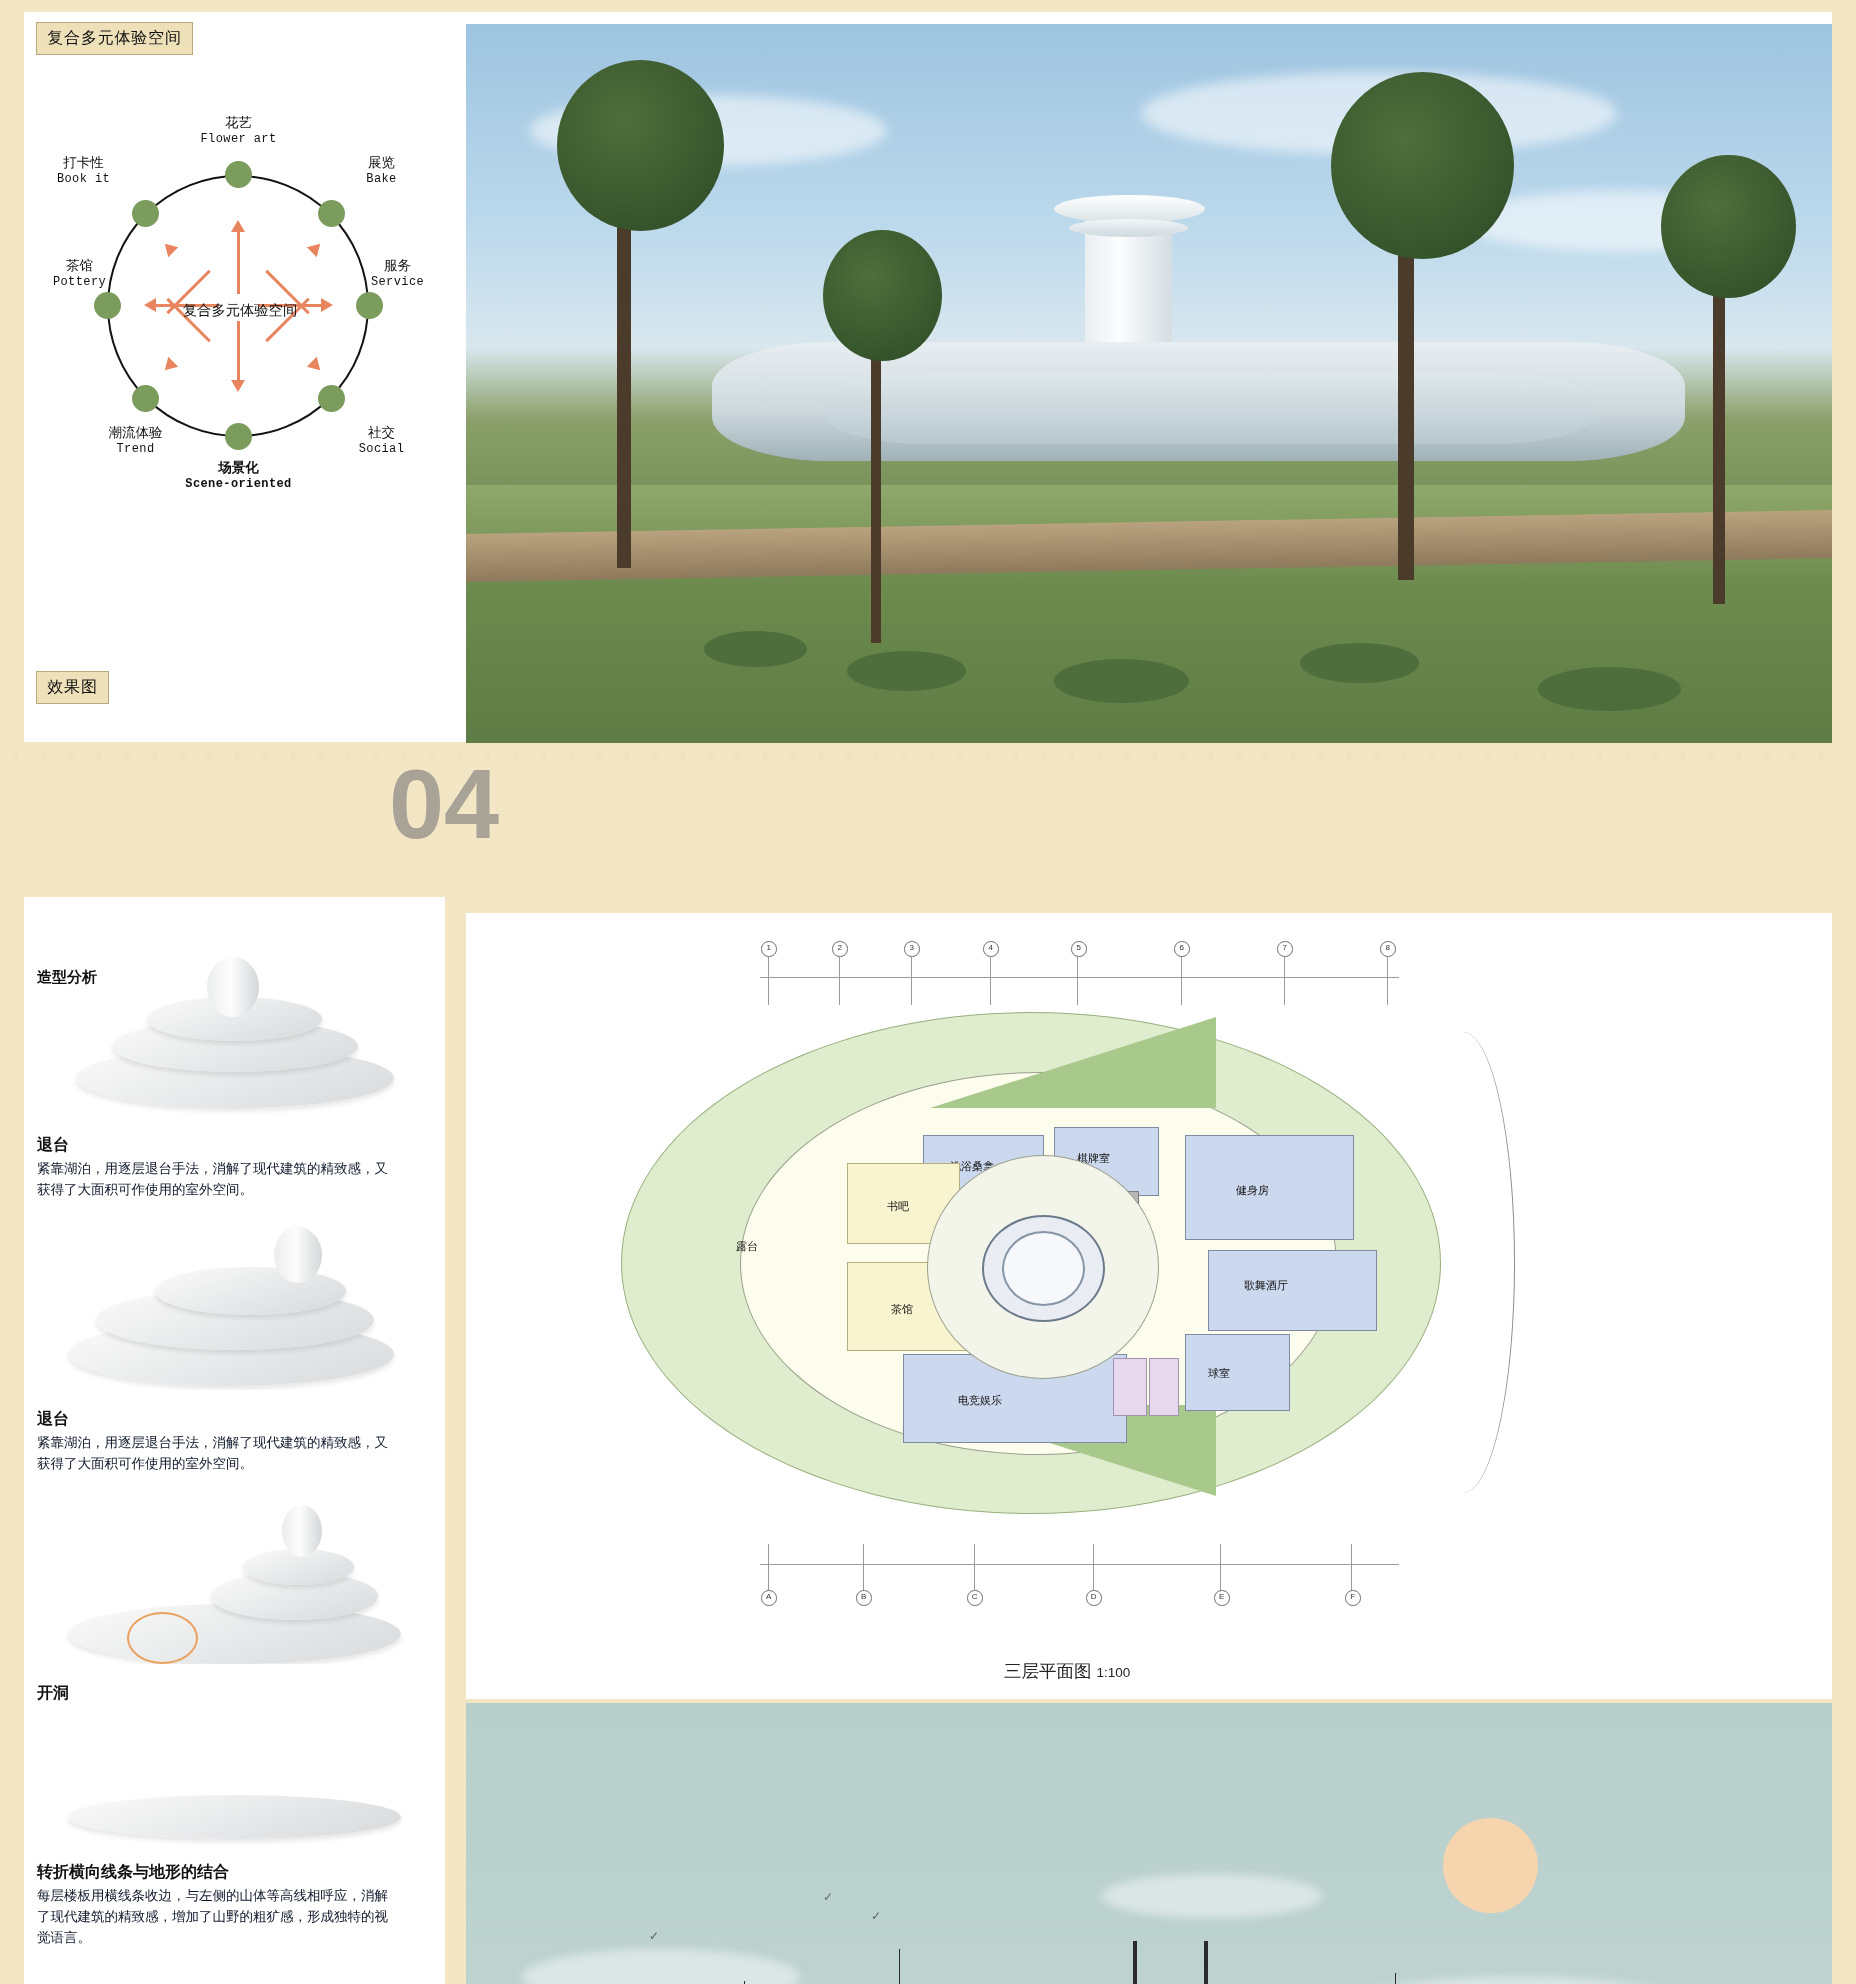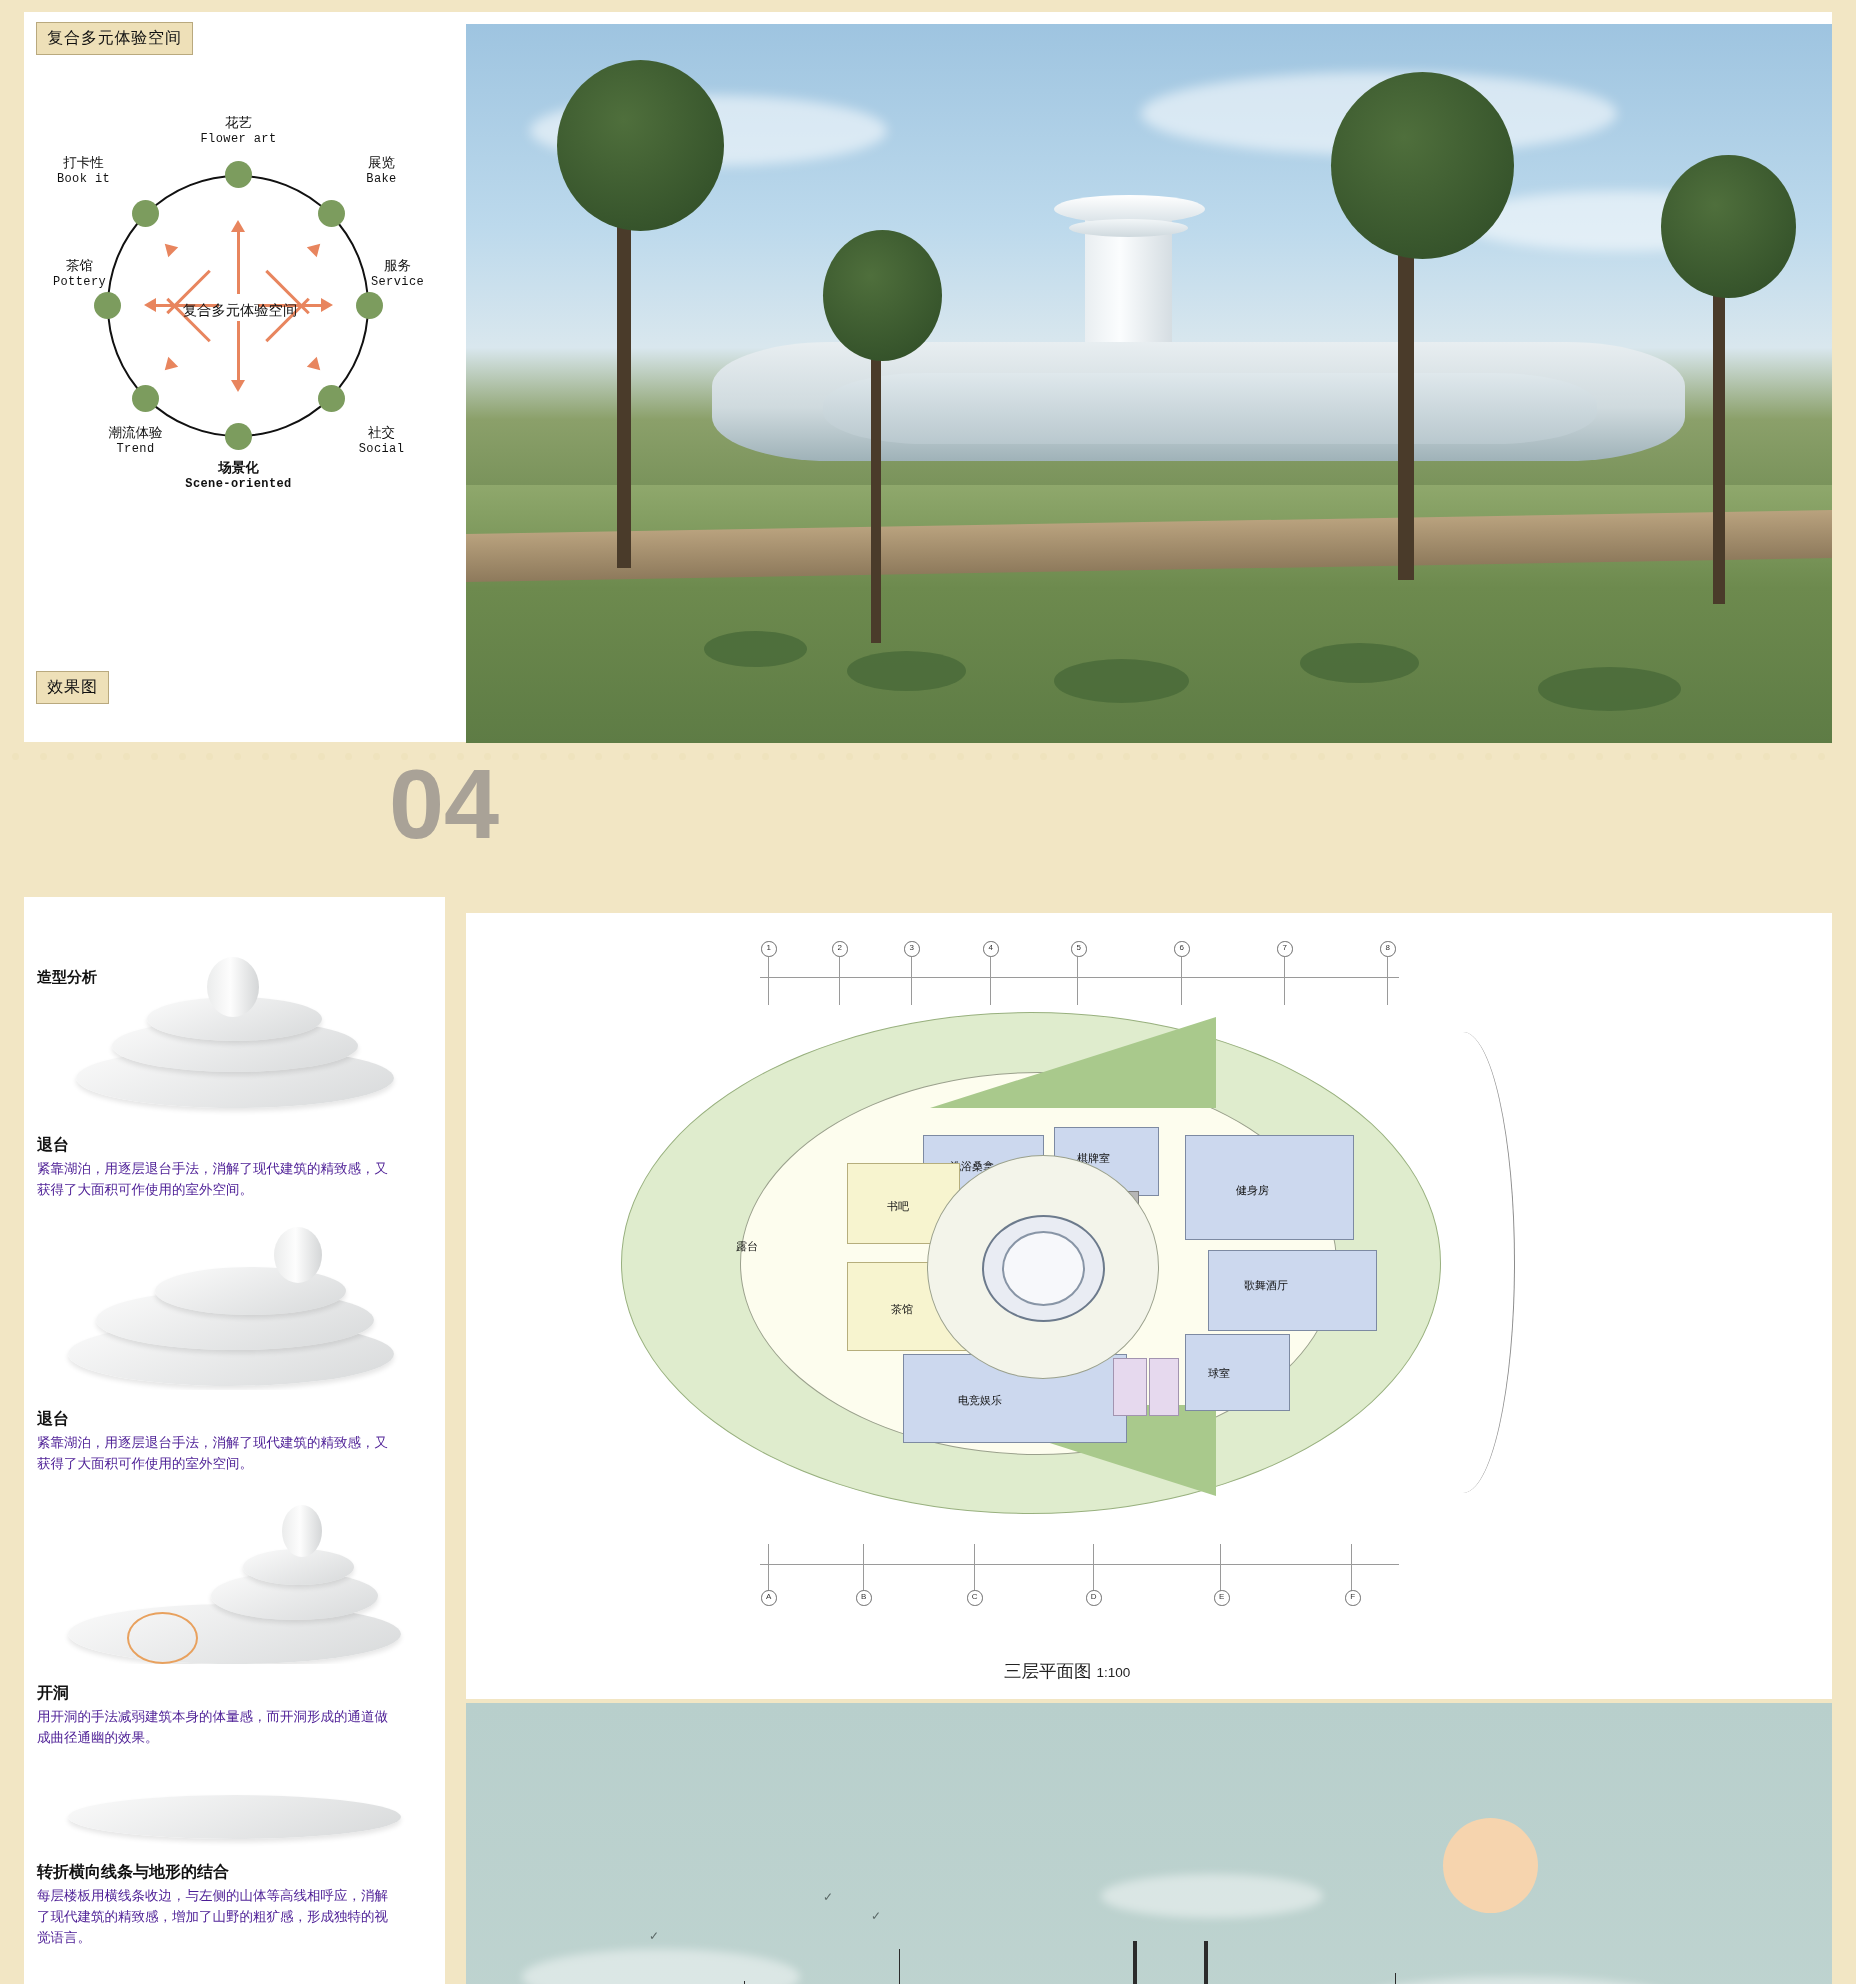--- a/index.html
+++ b/index.html
@@ -100,21 +100,21 @@
     position:absolute;left:723px;top:834px;font-size:20.6px;color:#111;
   }
 
   
   .left-col{position:absolute;left:24px;top:897px;width:421px;height:1707px;background:#ffffff;}
   .lbl-zaoxing{position:absolute;left:37px;top:925px;font-size:15px;color:#111;font-weight:bold;margin-top:43px;}
   .mass-img{position:absolute;border-radius:5.6px;overflow:hidden;}
   .m-disc{position:absolute;border-radius:50%;background:linear-gradient(160deg,#fbfbfb,#d7d9da);box-shadow:0 3.2px 5.6px rgba(0,0,0,.10);}
   .m-cyl{position:absolute;border-radius:50%;background:linear-gradient(90deg,#ebecec,#fdfdfd 45%,#d4d6d7);}
   .sec-title{position:absolute;font-size:16px;font-weight:bold;color:#111;}
-  .sec-body{position:absolute;font-size:13.5px;color:#4c1d95;line-height:1.55;width:357px;}
+  .sec-body{position:absolute;font-size:13.5px;color:#0f172a;line-height:1.55;width:357px;}
 
   
   .plan{
     position:absolute;left:466px;top:913px;width:1366px;height:786px;background:#ffffff;
   }
   .plan-caption{position:absolute;left:1004px;top:1659px;font-size:17.5px;color:#222;}
   .plan-caption small{font-size:13.5px;}
 
   .plan-oval-outer{
     position:absolute;left:155px;top:99px;width:818px;height:500px;border-radius:50%;
@@ -365,21 +365,20 @@
   <div class="sec-body" style="left:37px;top:1433px;">紧靠湖泊，用逐层退台手法，消解了现代建筑的精致感，又获得了大面积可作使用的室外空间。</div>
 
   <div class="mass-img" style="left:60px;top:1497px;width:349px;height:167px;">
     <div class="m-disc" style="left:8px;top:107px;width:333px;height:60px;"></div>
     <div class="m-disc" style="left:151px;top:75px;width:167px;height:48px;"></div>
     <div class="m-disc" style="left:183px;top:52px;width:111px;height:36px;"></div>
     <div class="m-cyl" style="left:222px;top:8px;width:40px;height:52px;"></div>
     <div style="position:absolute;left:67px;top:115px;width:67px;height:48px;border:2px solid #e8a15e;border-radius:50%;"></div>
   </div>
   <div class="sec-title" style="left:37px;top:1683px;">开洞</div>
-  <div class="sec-body" style="left:37px;top:1707px;">用开洞的手法减弱建筑本身的体量感，而开洞形成的通道做成曲径通幽的效果。</div>
 
   <div class="mass-img" style="left:60px;top:1771px;width:349px;height:79px;">
     <div class="m-disc" style="left:8px;top:24px;width:333px;height:44px;"></div>
   </div>
   <div class="sec-title" style="left:37px;top:1862px;">转折横向线条与地形的结合</div>
   <div class="sec-body" style="left:37px;top:1886px;">每层楼板用横线条收边，与左侧的山体等高线相呼应，消解了现代建筑的精致感，增加了山野的粗犷感，形成独特的视觉语言。</div>
 
   <div class="plan">
 
     <div class="grid-l" style="left:302px;top:44px;width:1.2px;height:48px;"></div>

